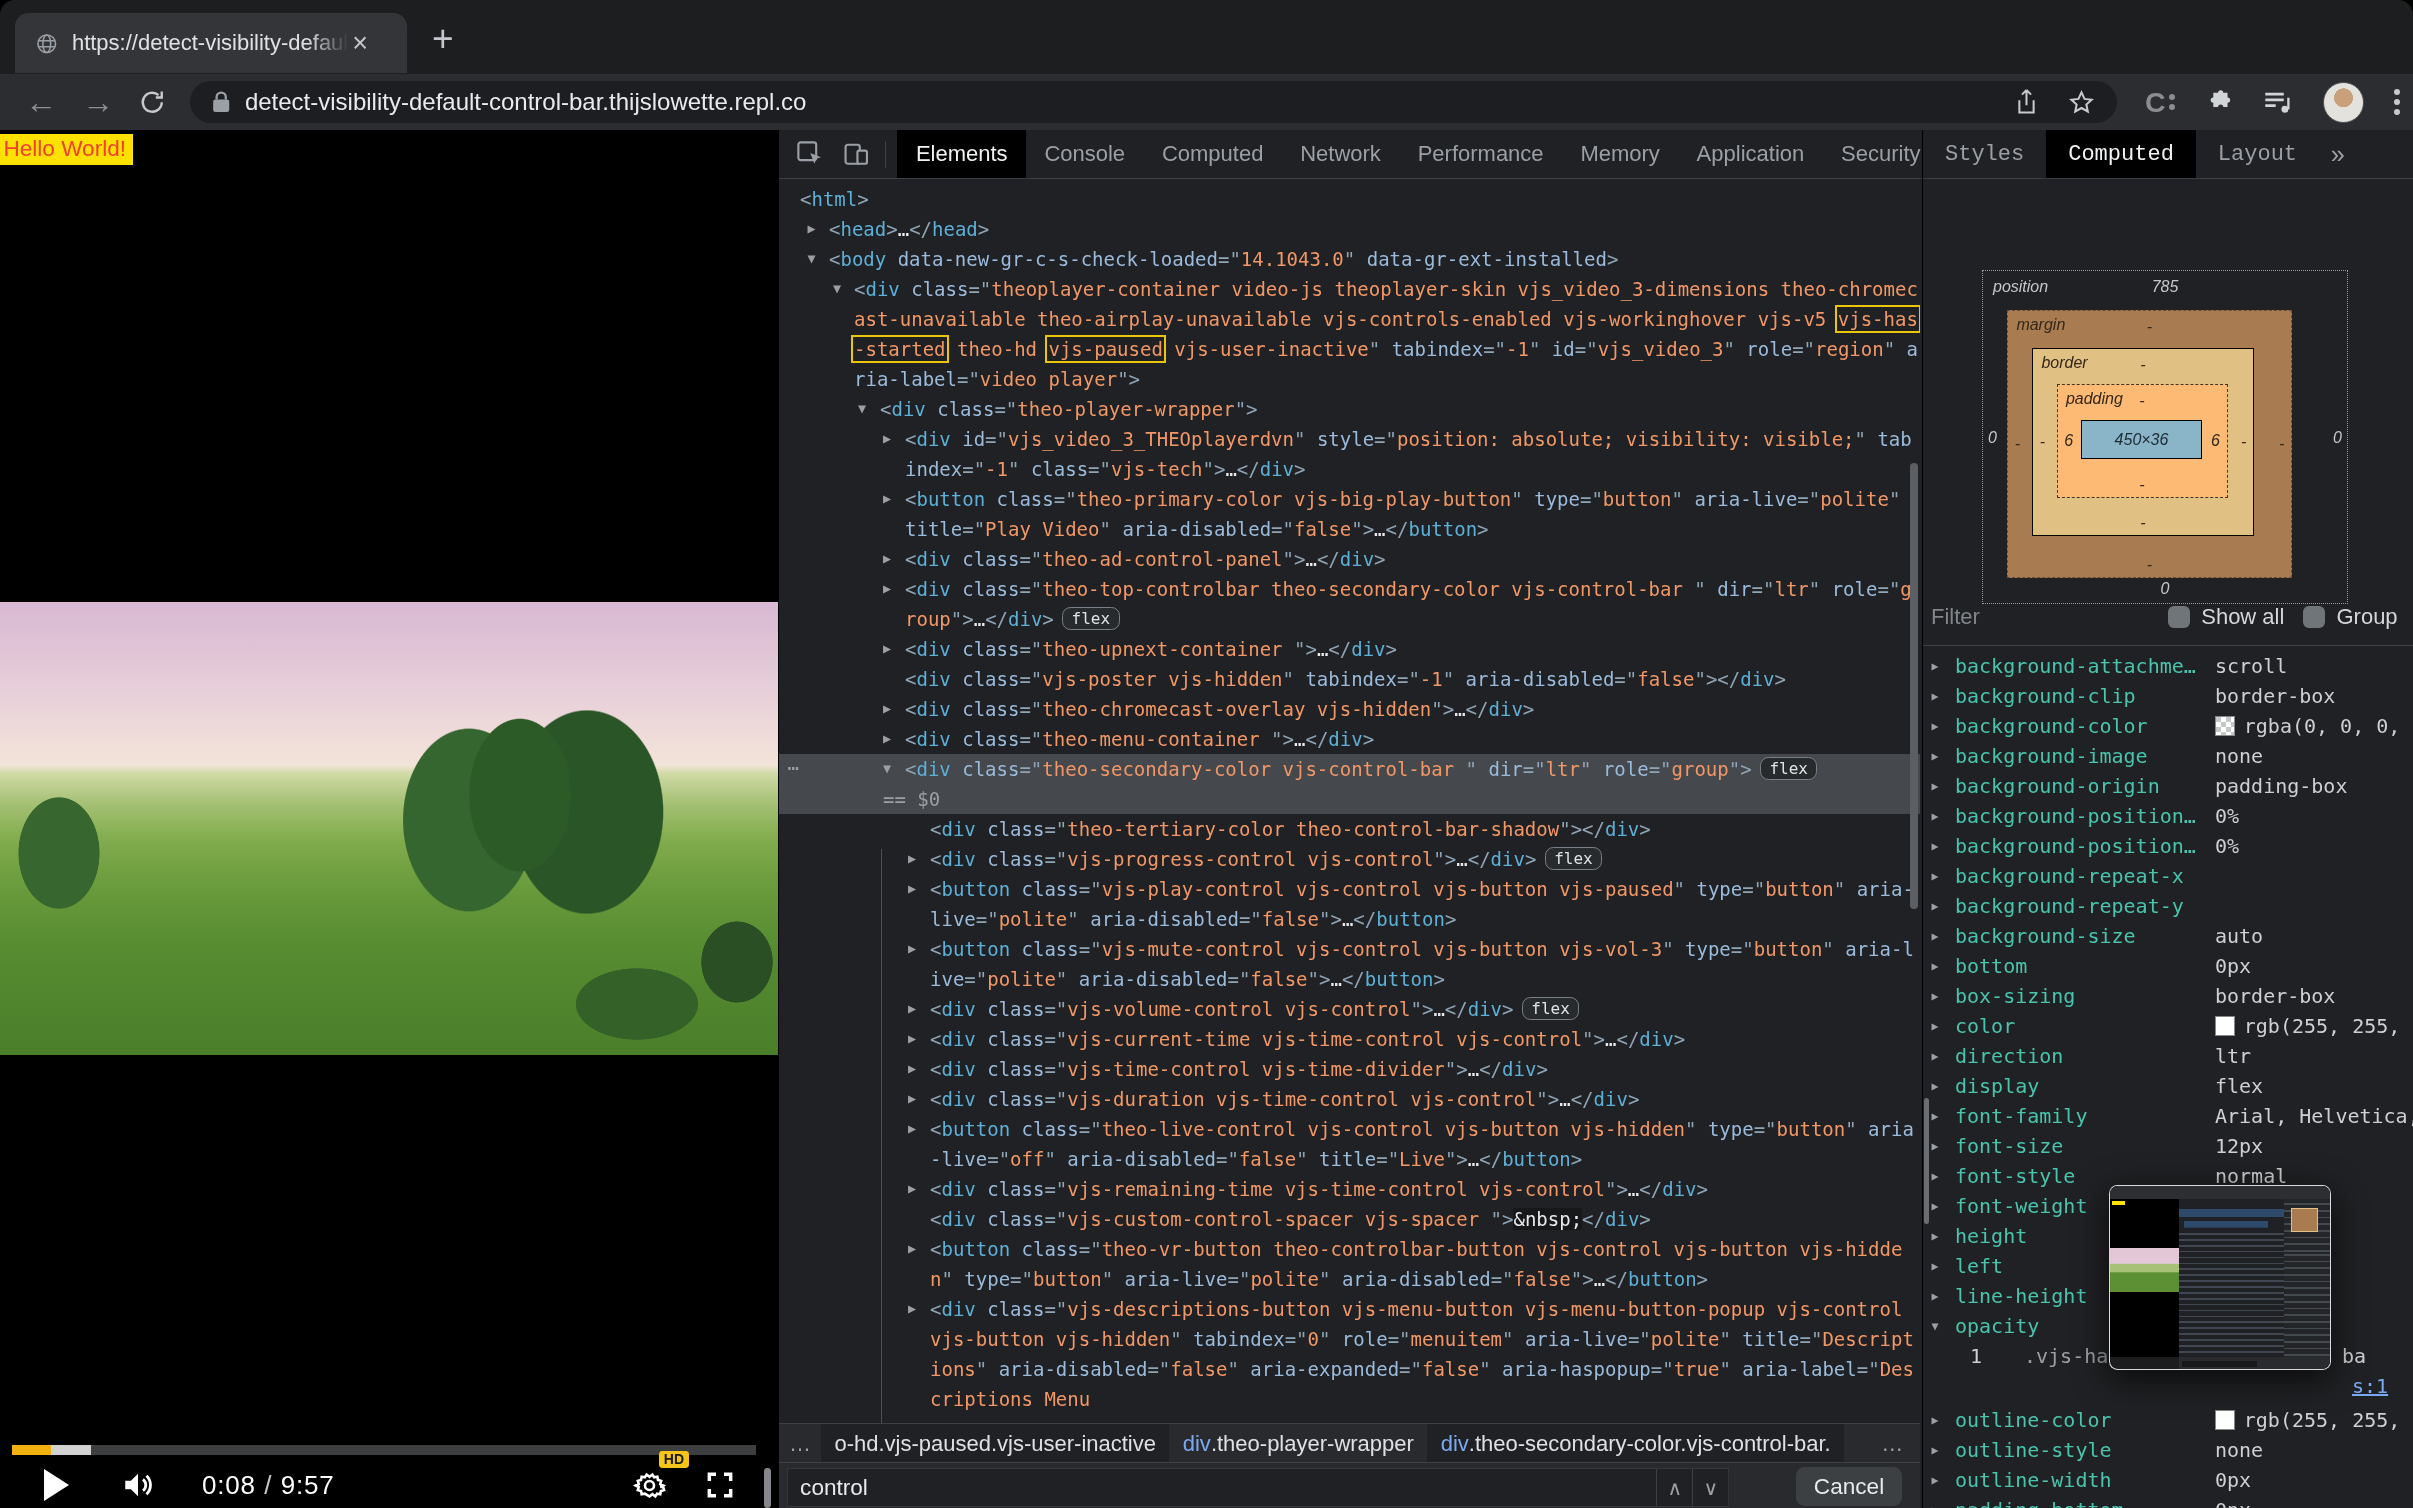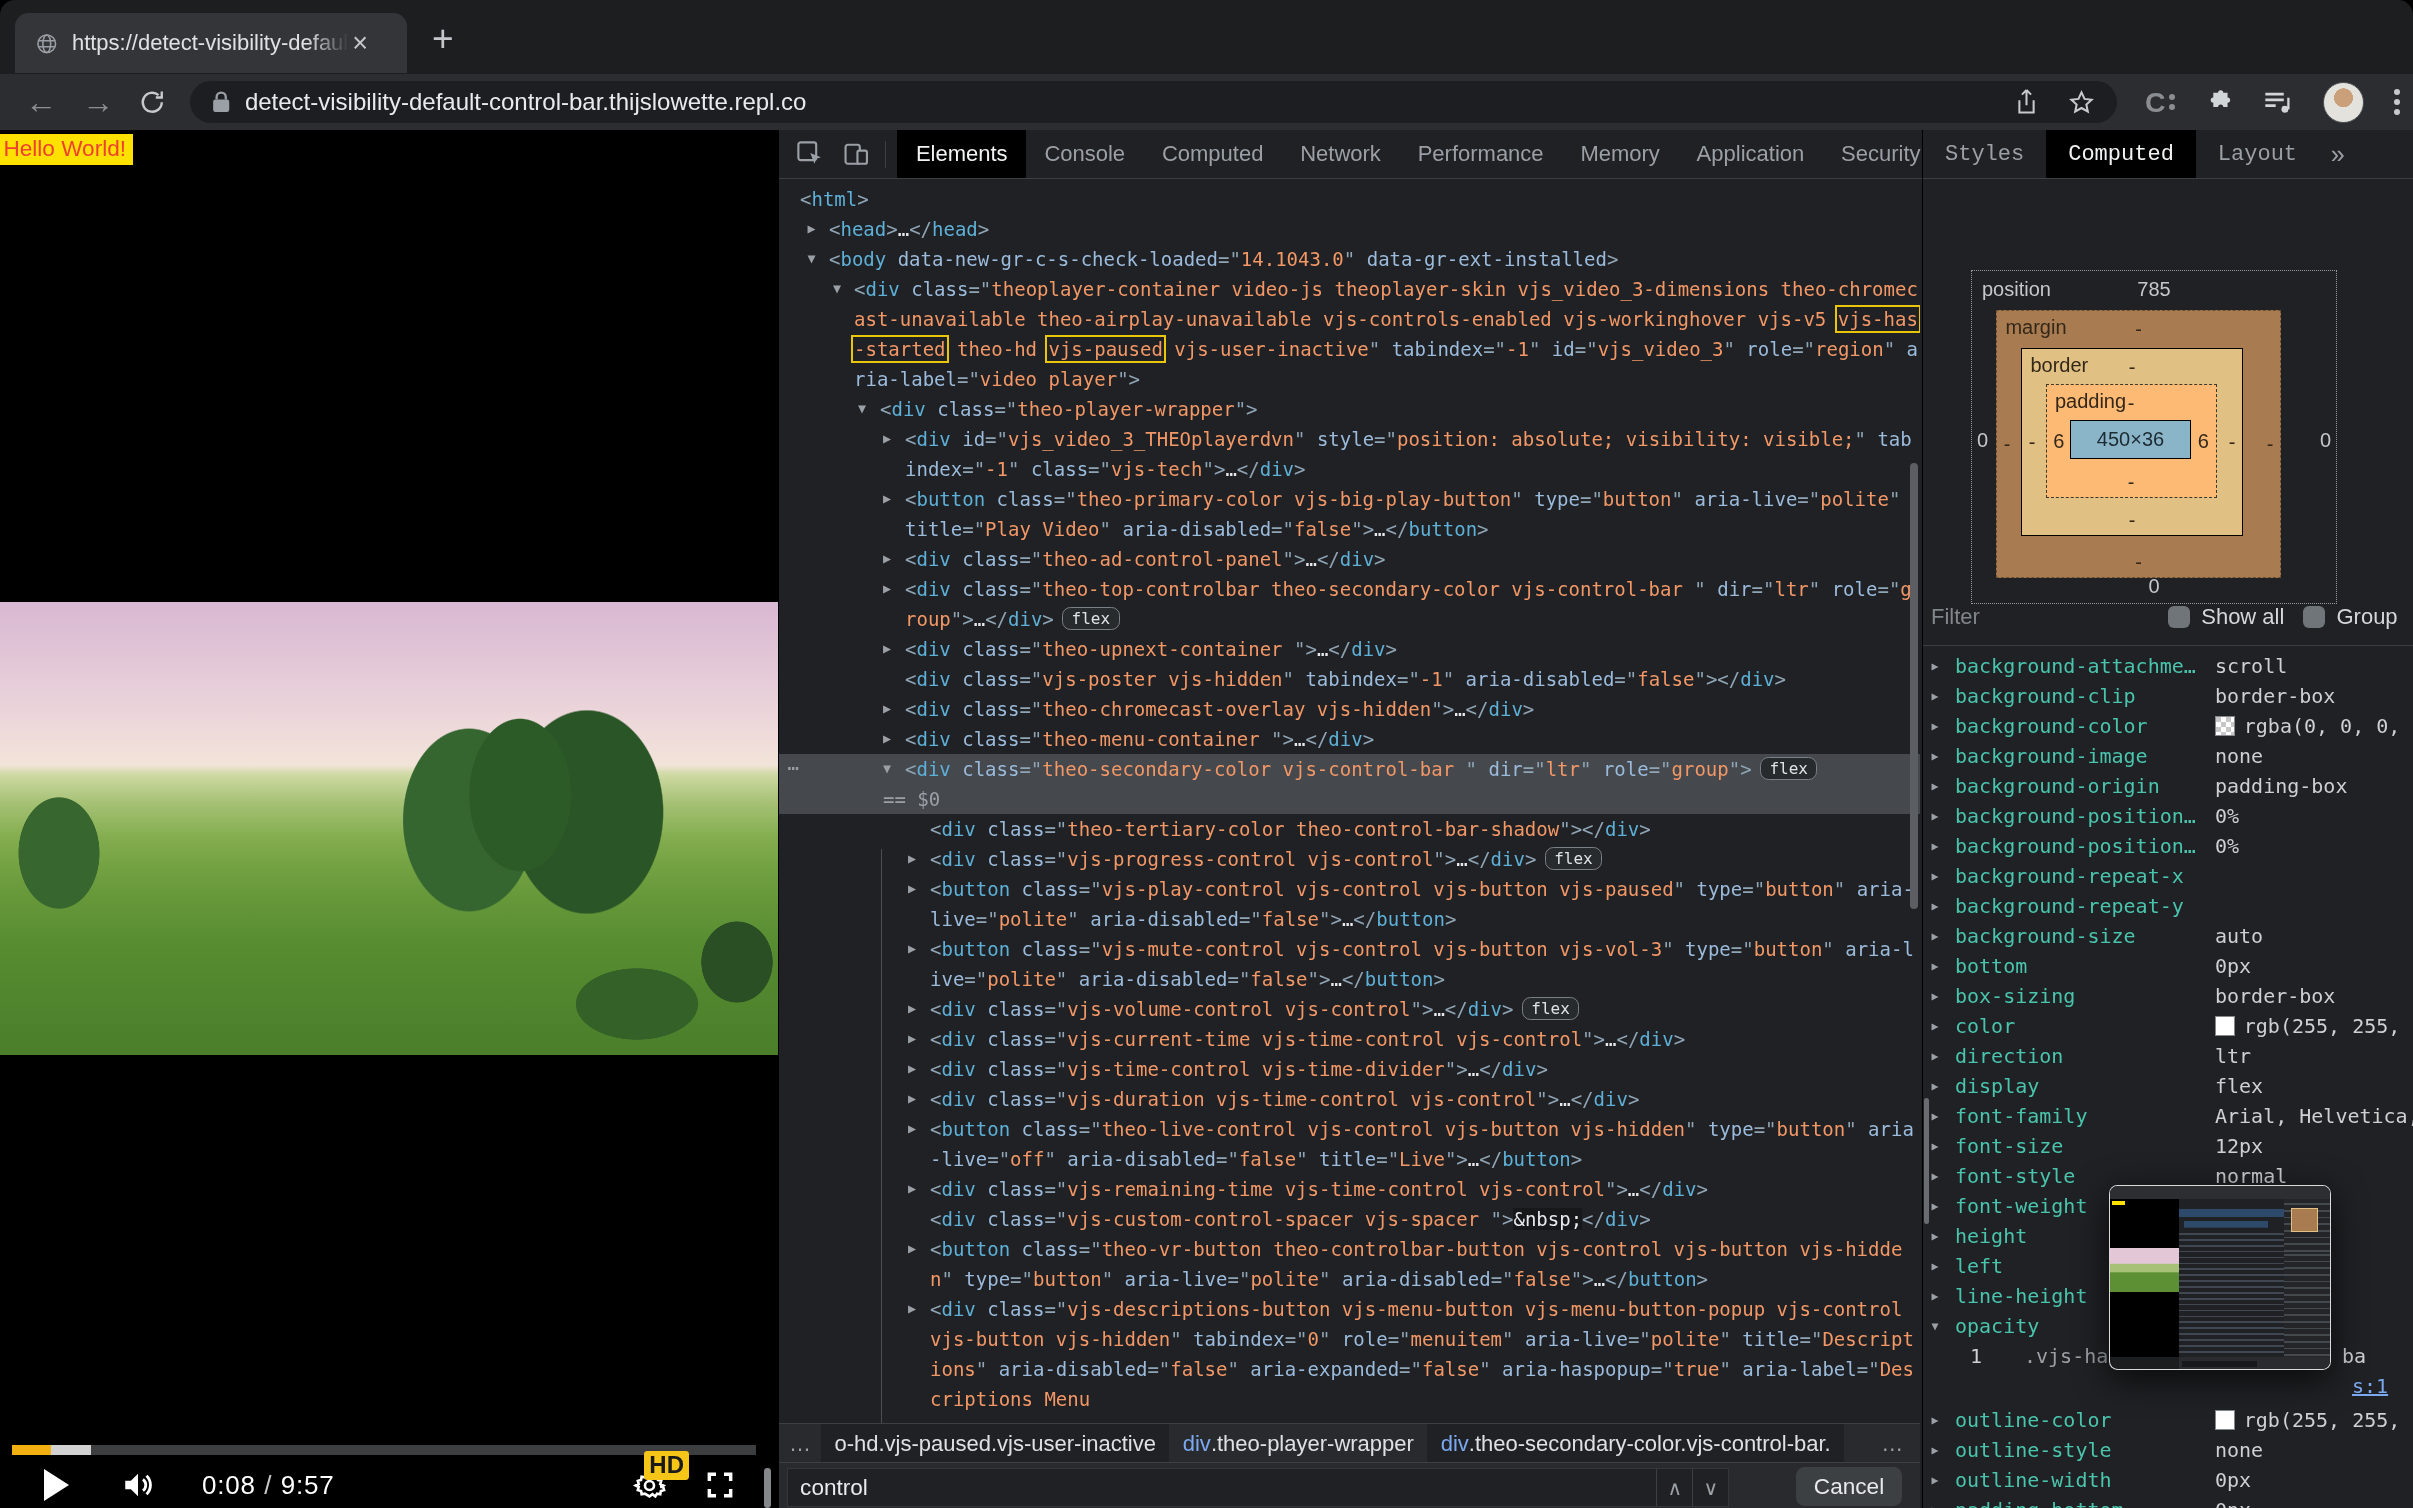--- a/index.html
+++ b/index.html
@@ -38,21 +38,21 @@
   .progress{position:absolute;left:11.7px;top:1315px;width:744px;height:10px;background:#3d3e40;}
   .prog-played{position:absolute;left:0;top:0;height:10px;width:39px;background:#f2b111;}
   .prog-buffer{position:absolute;left:39px;top:0;height:10px;width:40px;background:#d2d2d2;}
   .controls{position:absolute;left:0;top:1332px;width:778px;height:46px;display:flex;align-items:center;color:#fff;}
   .play-tri{width:0;height:0;border-left:25px solid #fff;border-top:16px solid transparent;border-bottom:16px solid transparent;margin-left:44px;}
   .vol{margin-left:52px;}
   .time{margin-left:47px;font-size:26px;letter-spacing:0.8px;}
   .time .sep{color:#c9c9c9;padding:0 8.4px;}
   .pc-right{margin-left:auto;display:flex;align-items:center;gap:37px;margin-right:42px;}
   .gearwrap{position:relative;}
-  .hd{position:absolute;right:-22px;top:-17px;background:#f5c518;color:#1a1a1a;font-weight:bold;font-size:24px;padding:0.8px 5px;border-radius:3.4px;}
+  .hd{position:absolute;right:-22px;top:-17px;background:#f5c518;color:#1a1a1a;font-weight:bold;font-size:14px;padding:0.8px 5px;border-radius:3.4px;}
   .page-scroll{position:absolute;left:764px;top:1338px;width:6.7px;height:40px;background:#85878a;border-radius:3.4px;}
   
   .devtools{position:absolute;left:778px;top:130px;width:1636px;height:1379px;background:#202124;border-left:0.8px solid #000;}
   .dt-tabs{position:absolute;left:0;top:0;width:1636px;height:48px;border-bottom:0.8px solid #3c4043;display:flex;align-items:center;color:#9aa0a6;font-size:22px;}
   .dt-ic{margin-left:17px;color:#9aa0a6;}
   .dt-sep{width:0.8px;height:27px;background:#3c4043;margin:0 11.7px 0 15px;}
   .dt-tab{padding:0 18.4px;height:48px;display:flex;align-items:center;}
   .dt-tab.active{background:#000;color:#f1f3f4;}
   .dt-more{padding:0 13.4px;font-size:25px;}
   .dt-right{margin-left:auto;display:flex;align-items:center;gap:15px;margin-right:13.4px;}
@@ -95,21 +95,21 @@
   .search-q{margin-left:11.7px;font-size:22.6px;color:#e8eaed;flex:1;}
   .chev{width:35px;height:37px;border-left:0.8px solid #3c4043;display:flex;align-items:center;justify-content:center;color:#9aa0a6;font-size:20px;}
   .cancel{position:absolute;left:1017px;top:4.2px;width:106px;height:39px;background:#3c4043;border-radius:8.4px;color:#e8eaed;font-size:22.6px;display:flex;align-items:center;justify-content:center;}
   
   .dt-side{position:absolute;left:1143px;top:0;width:493px;height:1379px;border-left:1.7px solid #000;background:#202124;}
   .side-tabs{position:absolute;left:0;top:0;width:493px;height:48px;border-bottom:0.8px solid #3c4043;display:flex;align-items:center;color:#9aa0a6;font-size:22px;}
   .side-tab{padding:0 22px;height:48px;display:flex;align-items:center;}
   .side-tab.active{background:#000;color:#f1f3f4;}
   .side-more{padding:0 11.7px;font-size:25px;}
   
-  .bm-pos{position:absolute;left:48px;top:140px;width:364px;height:332px;border:1.7px dotted #96999d;color:#c5c8ca;font-size:20px;}
+  .bm-pos{position:absolute;left:59px;top:140px;width:364px;height:332px;border:1.7px dotted #96999d;color:#c5c8ca;font-size:16px;font-style:italic;}
   .bm-label{position:absolute;left:10px;top:6.7px;}
   .bm-top-val{position:absolute;left:0;right:0;top:6.7px;text-align:center;}
   .bm-left-val{position:absolute;left:5px;top:158px;}
   .bm-right-val{position:absolute;right:5px;top:158px;}
   .bm-bot-val{position:absolute;left:0;right:0;bottom:5px;text-align:center;}
   .bm-margin{position:absolute;left:24px;top:39px;width:283px;height:266px;background:#a87c50;border:1.7px dashed #6b5036;color:#33271a;}
   .bm-border{position:absolute;left:24px;top:37px;width:220px;height:186px;background:#e0c183;border:1.7px solid #000;}
   .bm-padding{position:absolute;left:23.5px;top:35px;width:169px;height:112px;background:#fdba74;border:1.7px dashed #3a3a2c;}
   .bm-content{position:absolute;left:23.5px;top:35px;width:119px;height:37px;background:#8ab4c8;border:1.7px solid #000;display:flex;align-items:center;justify-content:center;color:#1d2b33;}
   .bm-side-l{position:absolute;left:6.7px;top:50%;transform:translateY(-50%);}

